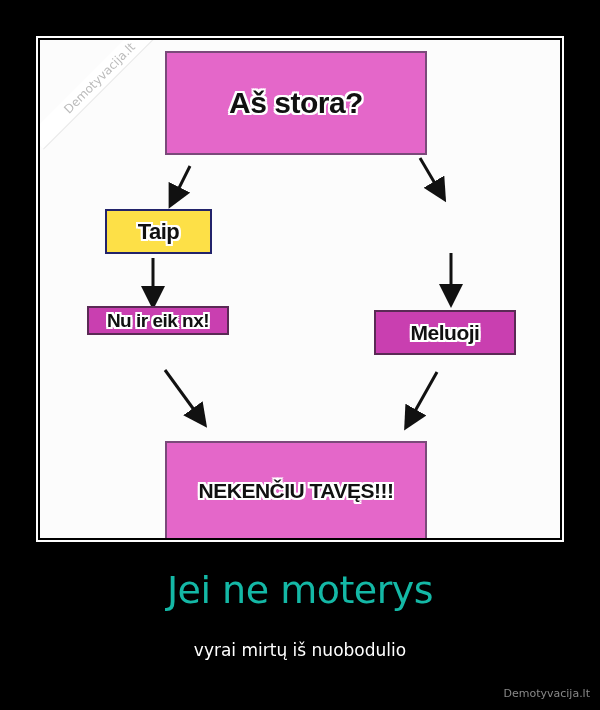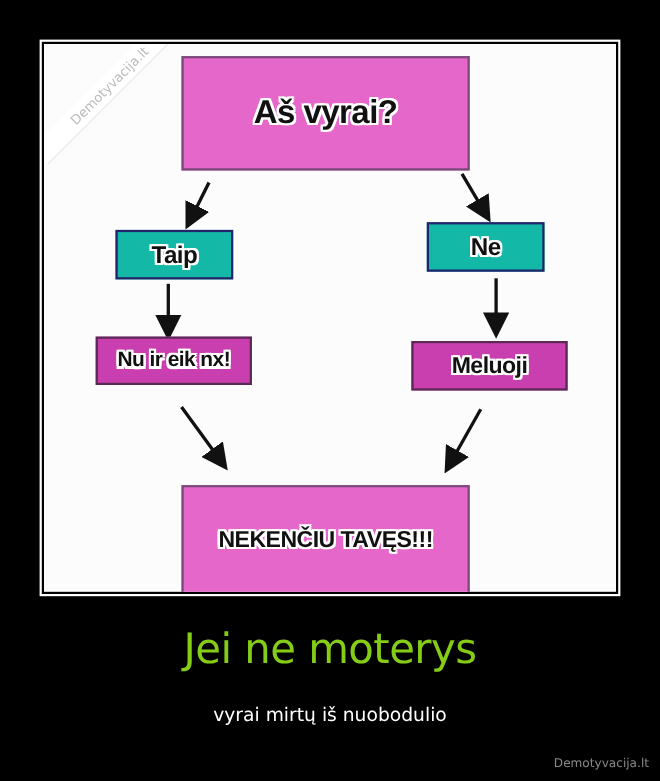--- a/index.html
+++ b/index.html
@@ -4,25 +4,25 @@
 <style>
   html, body { margin: 0; padding: 0; background: #000; }
   body { width: 600px; height: 710px; position: relative; overflow: hidden; font-family: "DejaVu Sans", sans-serif; }
   .frame { position: absolute; left: 36px; top: 36px; width: 524px; height: 502px; border: 2px solid #fff; box-sizing: content-box; }
   .image { position: absolute; left: 40px; top: 40px; width: 520px; height: 498px; background: #fcfcfc; overflow: hidden; }
   .box { position: absolute; display: flex; align-items: center; justify-content: center; box-sizing: border-box; border: 2px solid #7a4a7a; }
   .box span { font-family: "Liberation Sans", sans-serif; font-weight: bold; color: #111; letter-spacing: -0.5px;
     text-shadow: -2px 0 #fff, 2px 0 #fff, 0 -2px #fff, 0 2px #fff, -2px -2px #fff, 2px 2px #fff, -2px 2px #fff, 2px -2px #fff; }
   .pink { background: #e467c9; }
   .magenta { background: #c93fb0; border-color: #5a2a55; }
-  .blue { background: #14b8a6; border-color: #22236b; }
+  .blue { background: #fde047; border-color: #22236b; }
   .watermark { position: absolute; left: -30px; top: 28px; width: 180px; height: 20px; transform: rotate(-45deg); transform-origin: center;
     background: rgba(255,255,255,0.9); color: #bbb; font-size: 12px; text-align: center; line-height: 20px; border-bottom: 1px solid #e8e8e8; }
   svg.arrows { position: absolute; left: 0; top: 0; }
-  .title { position: absolute; left: 0; top: 568px; width: 600px; text-align: center; color: #84cc16; font-family: "DejaVu Sans", sans-serif; font-size: 38px; letter-spacing: -0.5px; }
+  .title { position: absolute; left: 0; top: 568px; width: 600px; text-align: center; color: #14b8a6; font-family: "DejaVu Sans", sans-serif; font-size: 38px; letter-spacing: -0.5px; }
   .subtitle { position: absolute; left: 0; top: 640px; width: 600px; text-align: center; color: #ffffff; font-family: "DejaVu Sans", sans-serif; font-size: 17px; }
   .site { position: absolute; right: 10px; top: 687px; color: #888; font-family: "DejaVu Sans", sans-serif; font-size: 11px; }
 </style>
 </head>
 <body>
 
 <div class="frame"></div>
 <div class="image">
   <div class="watermark">Demotyvacija.lt</div>
 
@@ -36,29 +36,26 @@
       <line x1="150" y1="126" x2="134" y2="158"></line>
       <line x1="380" y1="118" x2="400" y2="152"></line>
       <line x1="113" y1="218" x2="113" y2="258"></line>
       <line x1="411" y1="213" x2="411" y2="256"></line>
       <line x1="125" y1="330" x2="160" y2="378"></line>
       <line x1="397" y1="332" x2="370" y2="380"></line>
     </g>
   </svg>
 
   <div class="box pink" style="left:125px; top:11px; width:262px; height:104px;">
-    <span style="font-size:30px;">Aš vyrai?</span>
+    <span style="font-size:30px;">Aš stora?</span>
   </div>
   <div class="box blue" style="left:65px; top:169px; width:107px; height:45px;">
     <span style="font-size:22px;">Taip</span>
   </div>
-  <div class="box blue" style="left:348px; top:162px; width:107px; height:45px;">
-    <span style="font-size:22px;">Ne</span>
-  </div>
-  <div class="box magenta" style="left:47px; top:266px; width:142px; height:44px;">
+  <div class="box magenta" style="left:47px; top:266px; width:142px; height:29px;">
     <span style="font-size:19px;">Nu ir eik nx!</span>
   </div>
   <div class="box magenta" style="left:334px; top:270px; width:142px; height:45px;">
     <span style="font-size:21px;">Meluoji</span>
   </div>
   <div class="box pink" style="left:125px; top:401px; width:262px; height:100px;">
     <span style="font-size:21px;">NEKENČIU TAVĘS!!!</span>
   </div>
 </div>
 

